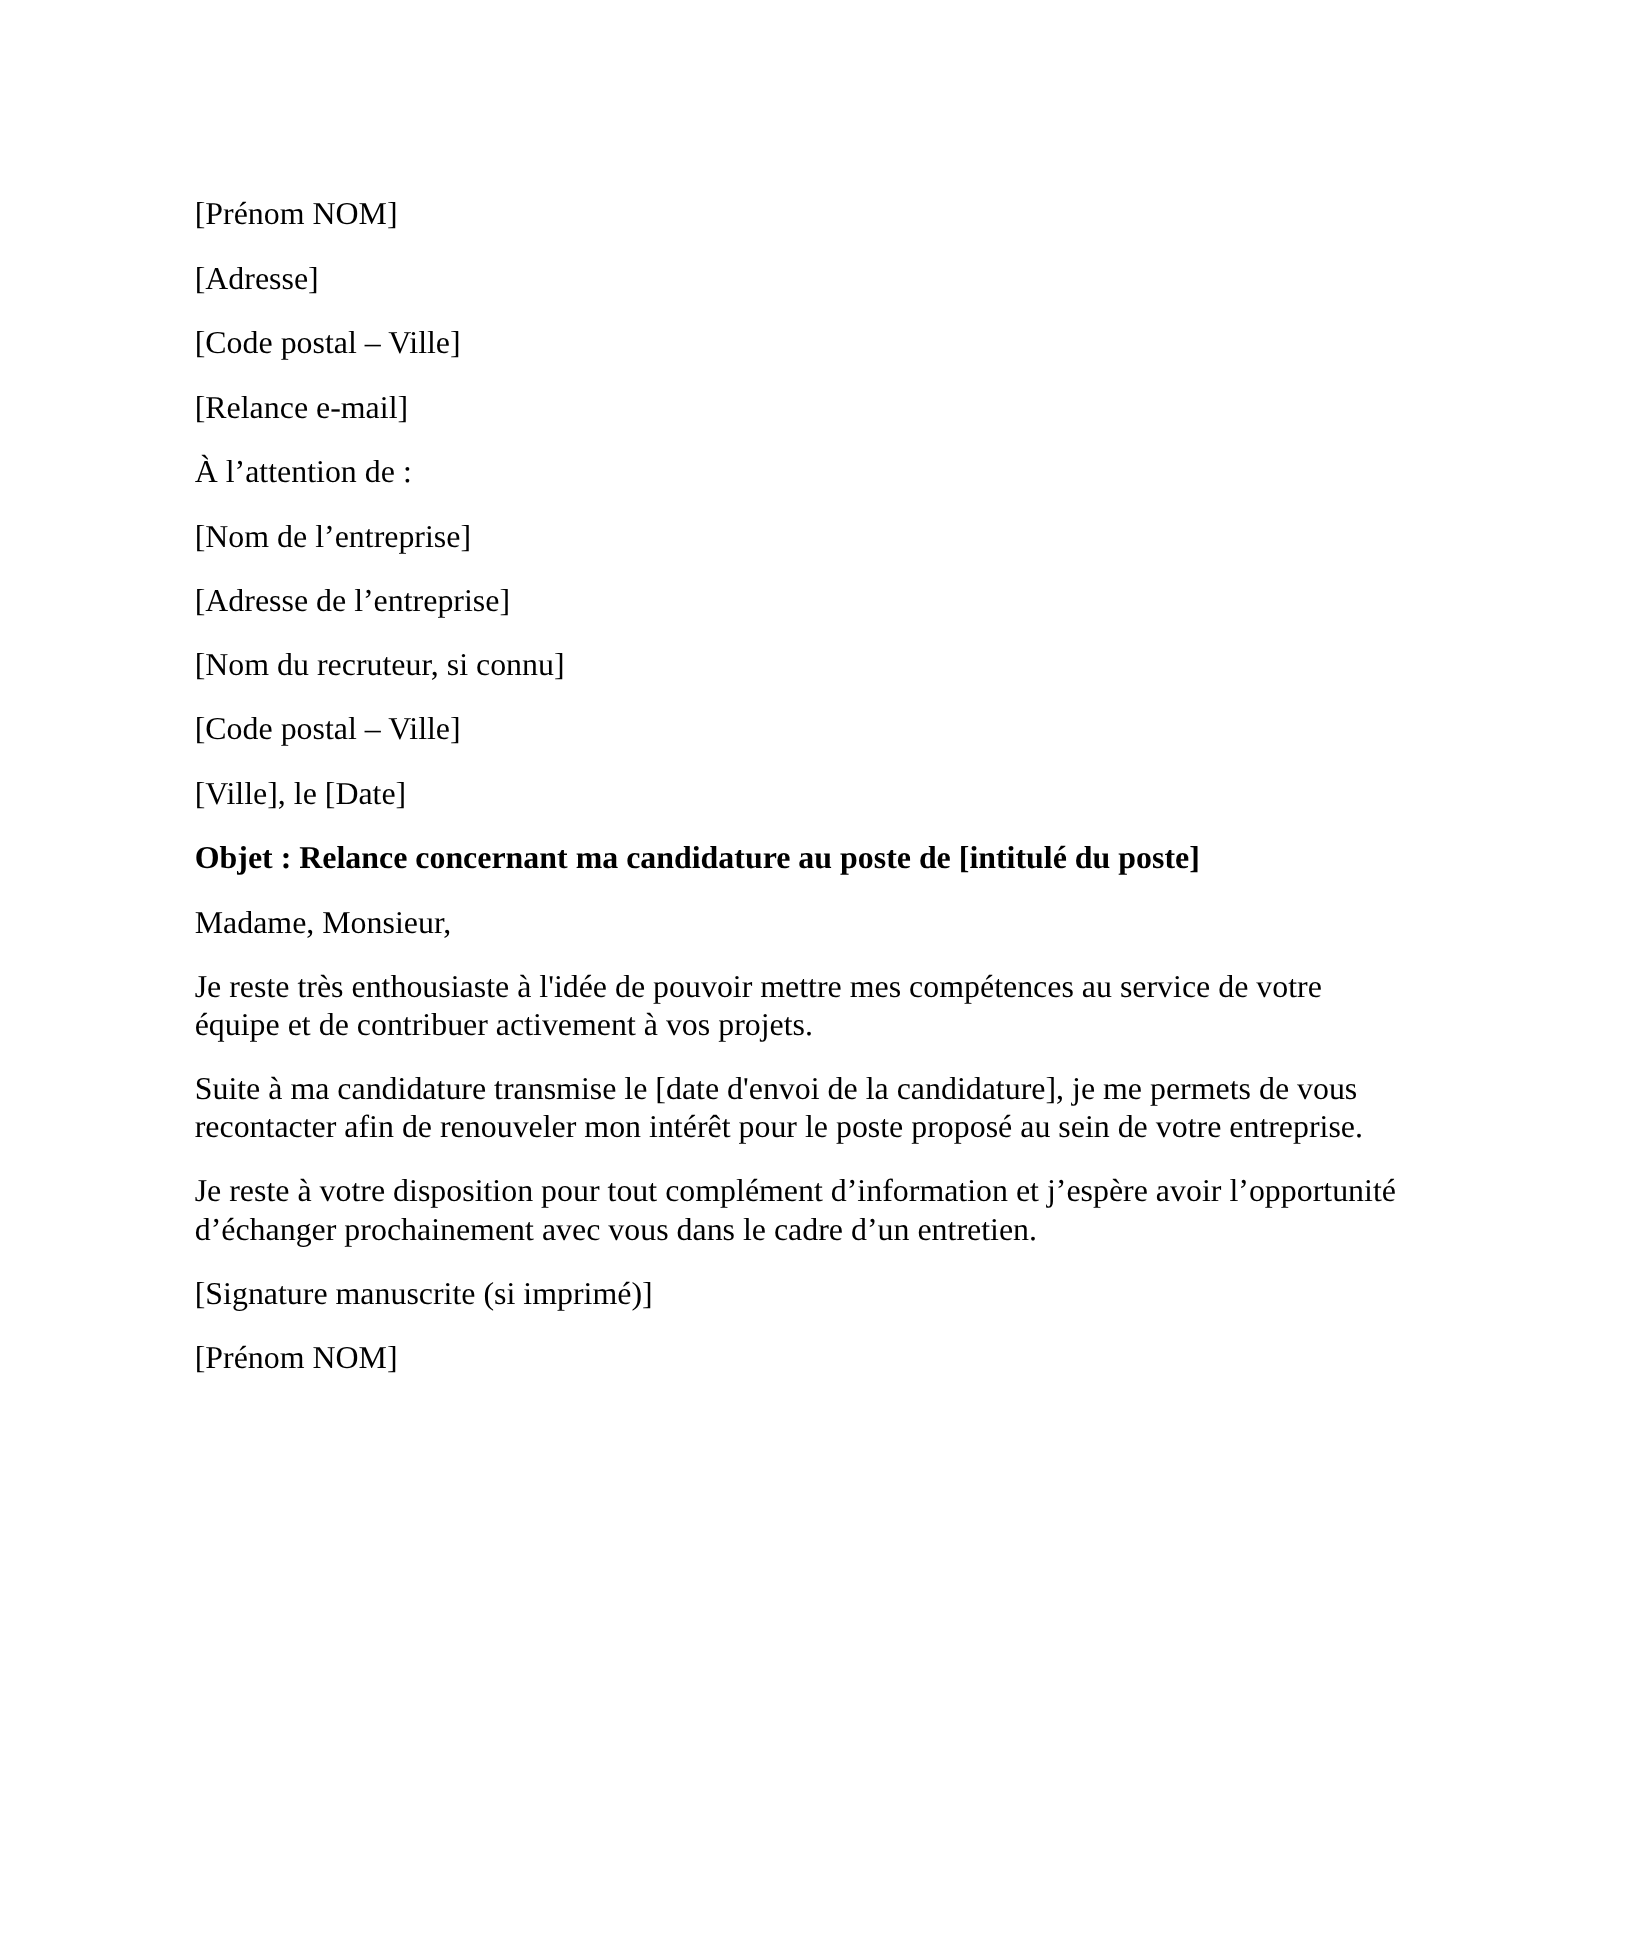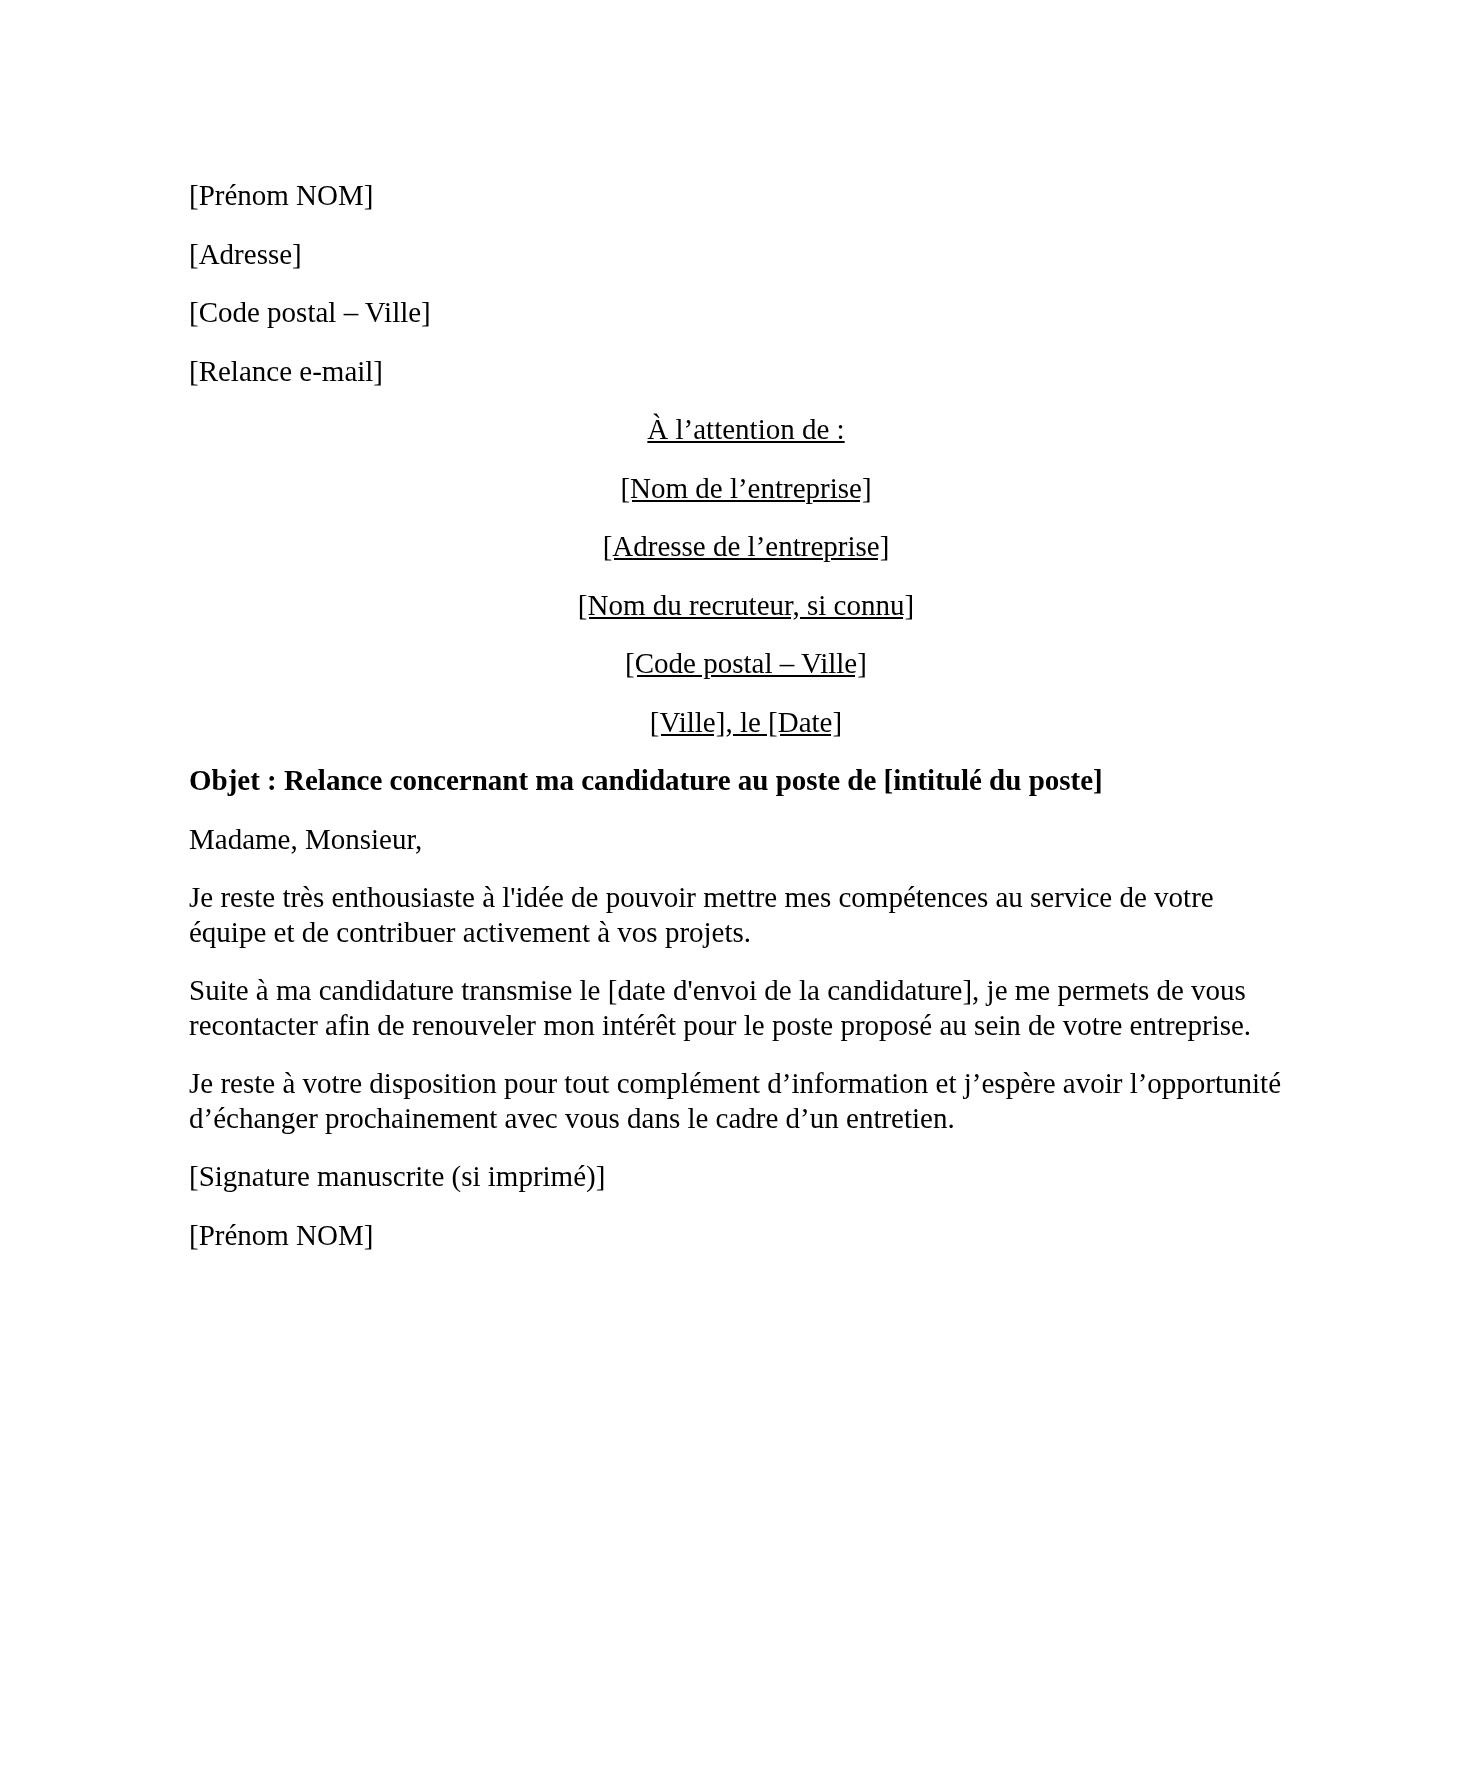--- a/index.html
+++ b/index.html
@@ -14,24 +14,24 @@
     box-sizing: border-box;
     padding: 178px 177px 0 177px;
     background: #ffffff;
     color: #000000;
     font-family: "Liberation Serif", "DejaVu Serif", serif;
     font-size: 29px;
     line-height: 34.5px;
     overflow: hidden;
   }
   .page p {
-    margin: 0 0 24px 12px;
+    margin: 0 0 24px 0;
     white-space: pre-line; 
   }
-  .right { text-align: center; text-decoration: underline; }
+  .right { text-align: left; }
   .subject { font-weight: bold; }
   .gap-after { margin-bottom: 82.5px; } 
 </style>
 </head>
 <body>
 
 <div class="page">
 
   <section>
     <p>[Prénom NOM]</p>

